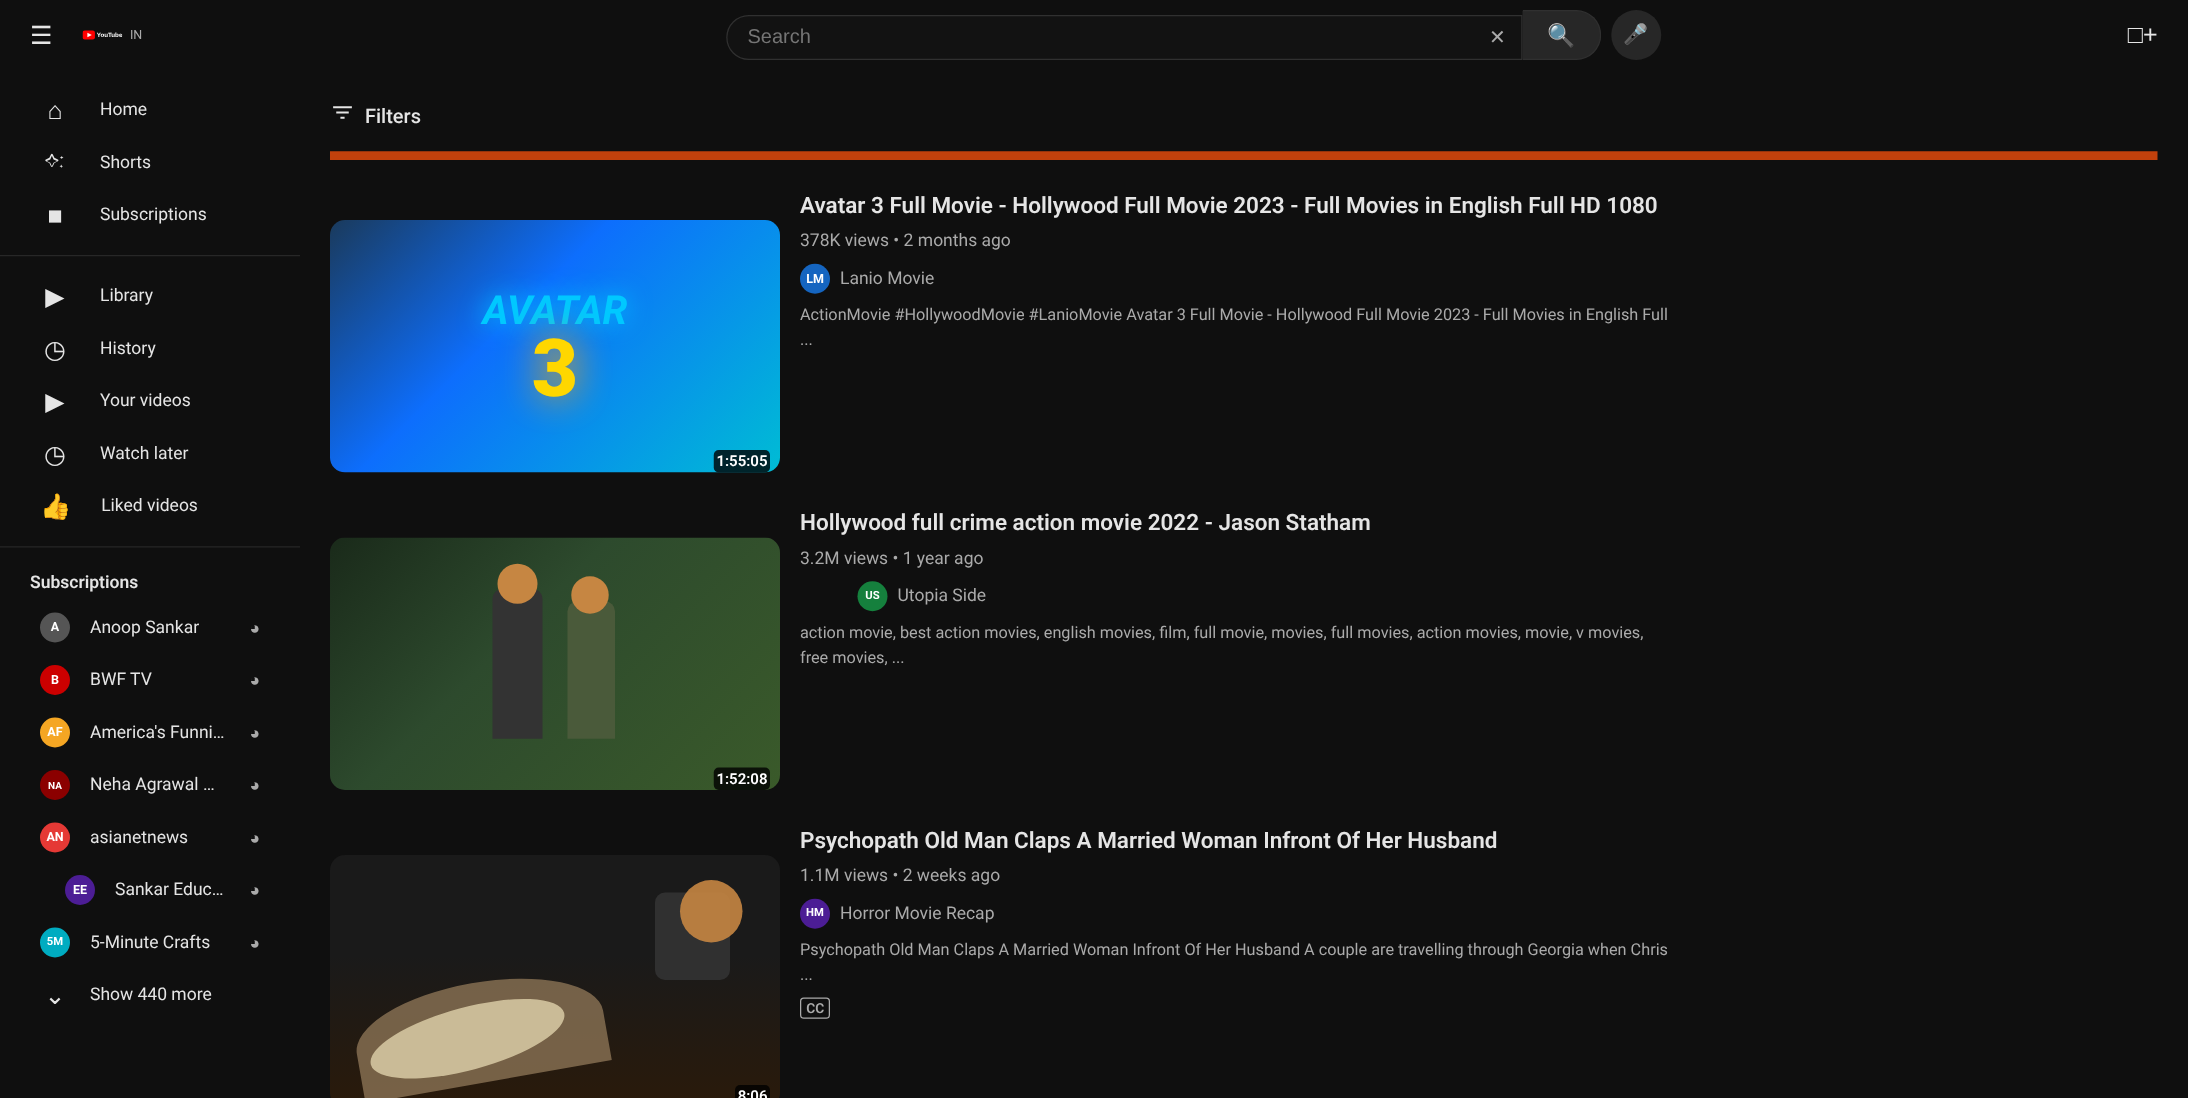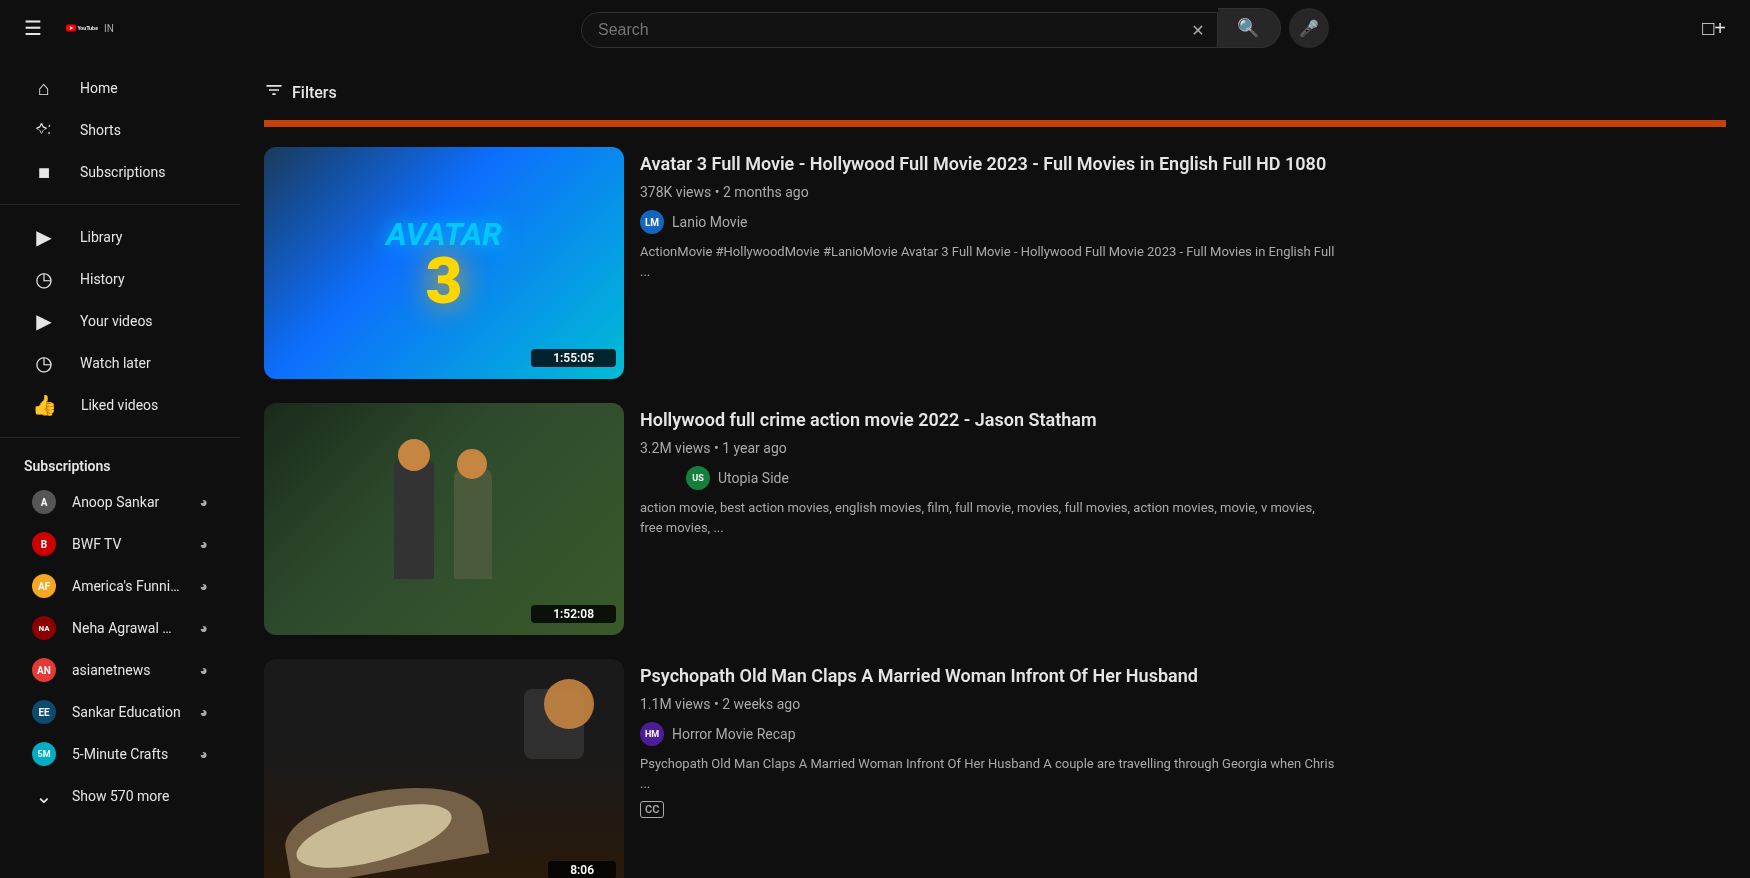--- a/index.html
+++ b/index.html
@@ -276,35 +276,36 @@
     .video-item {
       display: flex;
       gap: 16px;
       padding: 12px 0;
       cursor: pointer;
     }
     .video-thumbnail-wrap {
       position: relative;
       min-width: 360px;
       width: 360px;
-      height: 232px;
+      height: 202px;
       border-radius: 12px;
       overflow: hidden;
       background: #a16207;
       transition: opacity 0.15s;
+      margin-top: 28px;
     }
     .video-duration {
       position: absolute;
-      bottom: 12px;
+      bottom: 0;
       right: 8px;
       background: rgba(0,0,0,0.8);
       color: #fff;
       font-size: 12px;
       font-weight: 600;
-      padding: 2px 22px;
+      padding: 2px 2px;
       border-radius: 4px;
     }
     .video-info {
       flex: 1;
       padding-top: 4px;
     }
     .video-title {
       font-size: 18px;
       font-weight: 600;
       color: #e5e5e5;
@@ -496,34 +497,34 @@
       <span class="sub-notif">◕</span>
     </div>
 
     <div class="subscription-item">
       <div class="sub-avatar" style="background:#e53935;">AN</div>
       <span class="sub-name">asianetnews</span>
       <span class="sub-notif">◕</span>
     </div>
 
     <div class="subscription-item">
-      <div class="sub-avatar" style="background:#0c4a6e;">EE</div>
+      <div class="sub-avatar" style="background:#4c1d95;margin-left:20px;">EE</div>
       <span class="sub-name">Sankar Education</span>
       <span class="sub-notif">◕</span>
     </div>
 
     <div class="subscription-item">
       <div class="sub-avatar" style="background:#00acc1;font-size:9px;">5M</div>
       <span class="sub-name">5-Minute Crafts</span>
       <span class="sub-notif">◕</span>
     </div>
 
     <div class="show-more-btn">
       <span class="sidebar-icon">⌄</span>
-      <span>Show 570 more</span>
+      <span>Show 440 more</span>
     </div>
 
   </nav>
 
   <main class="main-content">
 
     <div class="filters-bar">
       <span class="filter-icon">
         <svg width="20" height="20" viewBox="0 0 24 24" fill="#e5e5e5">
             <path d="M10 18h4v-2h-4v2zM3 6v2h18V6H3zm3 7h12v-2H6v2z"></path>

